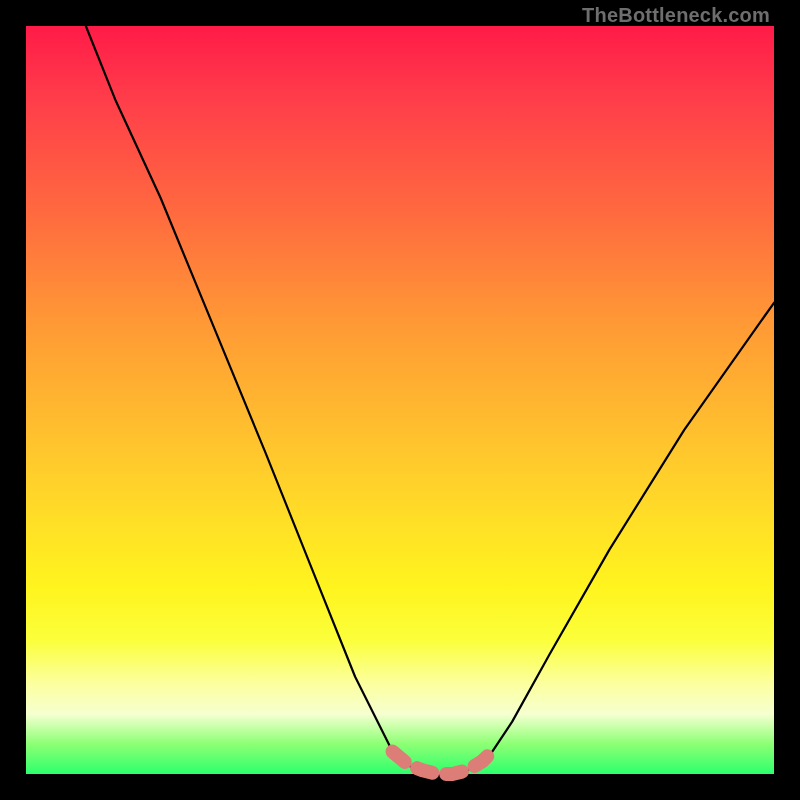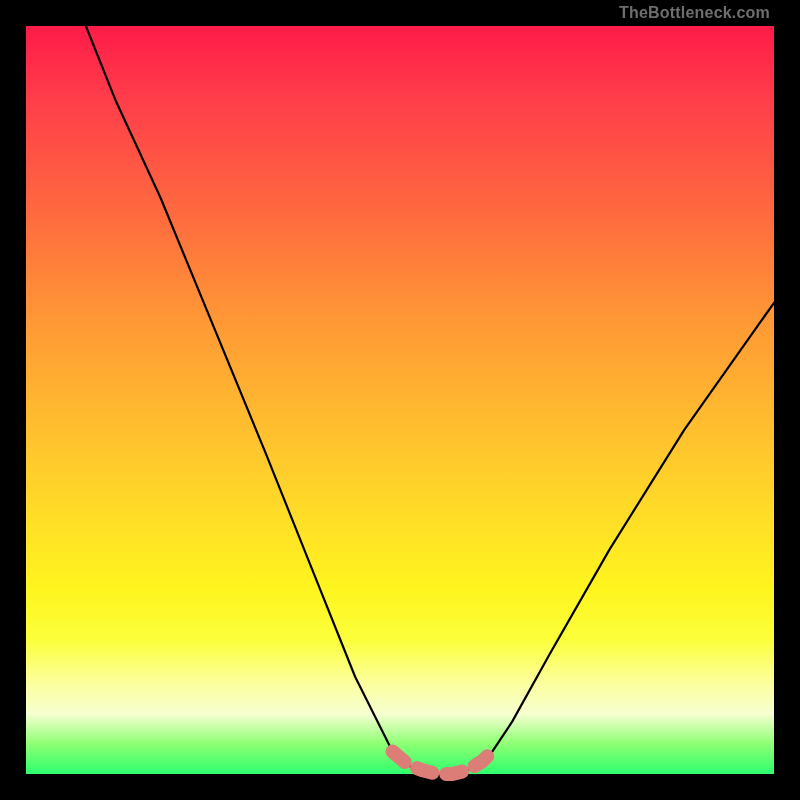--- a/index.html
+++ b/index.html
@@ -38,21 +38,21 @@
       #f6ffd0 92%,
       #8dff74 96%,
       #2dff6d 100%
     );
   }
   .attribution {
     position: absolute;
     top: 4px;
     right: 30px;
     color: #6e6e6e;
-    font-size: 16px;
+    font-size: 20px;
     font-weight: 600;
     letter-spacing: 0.2px;
     user-select: none;
   }
   svg.curve-layer {
     position: absolute;
     left: 0;
     top: 0;
     width: 748px;
     height: 748px;

